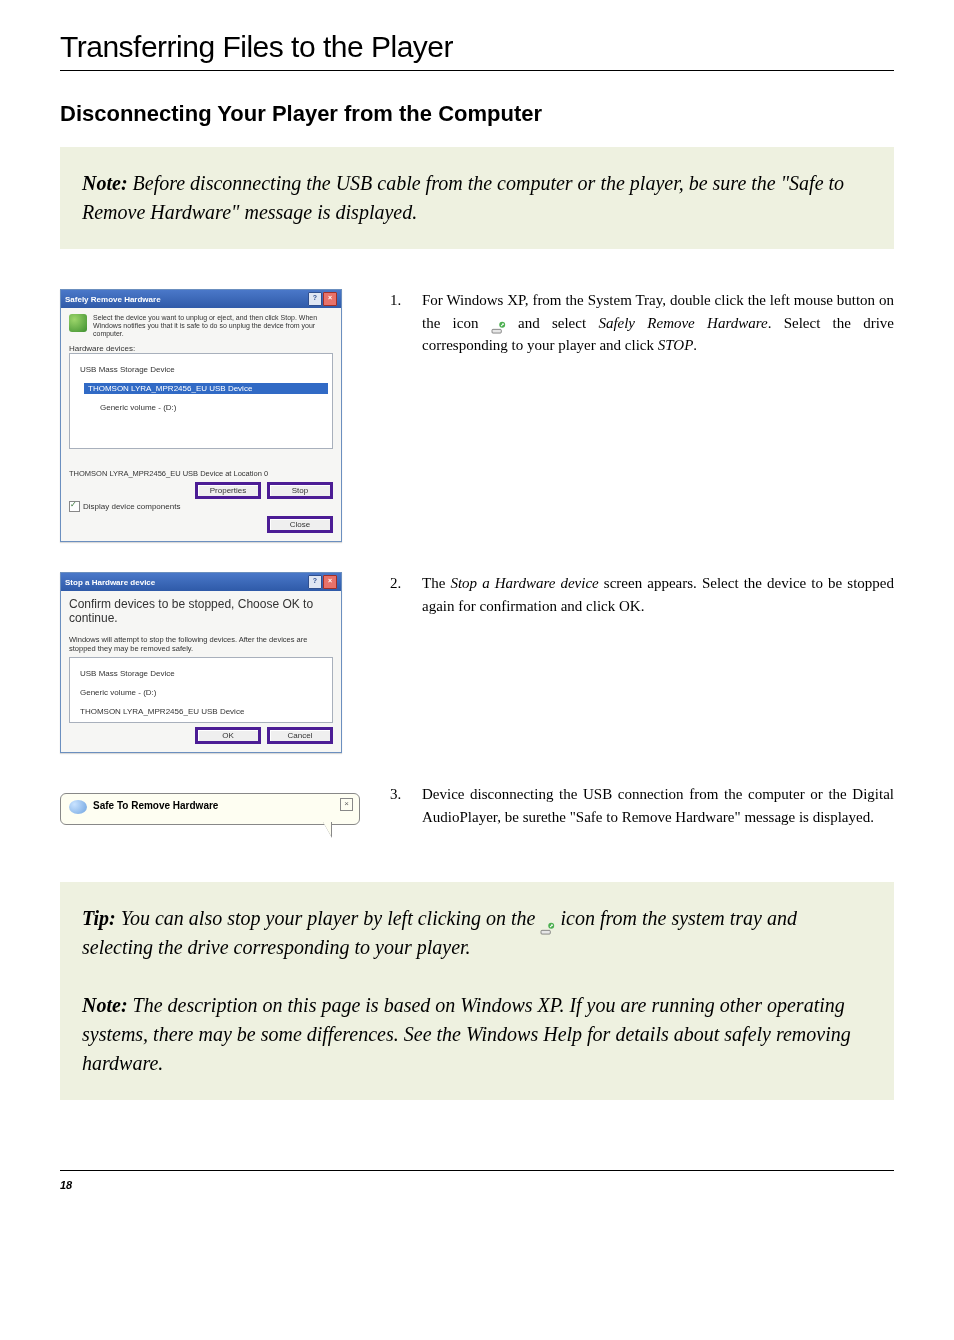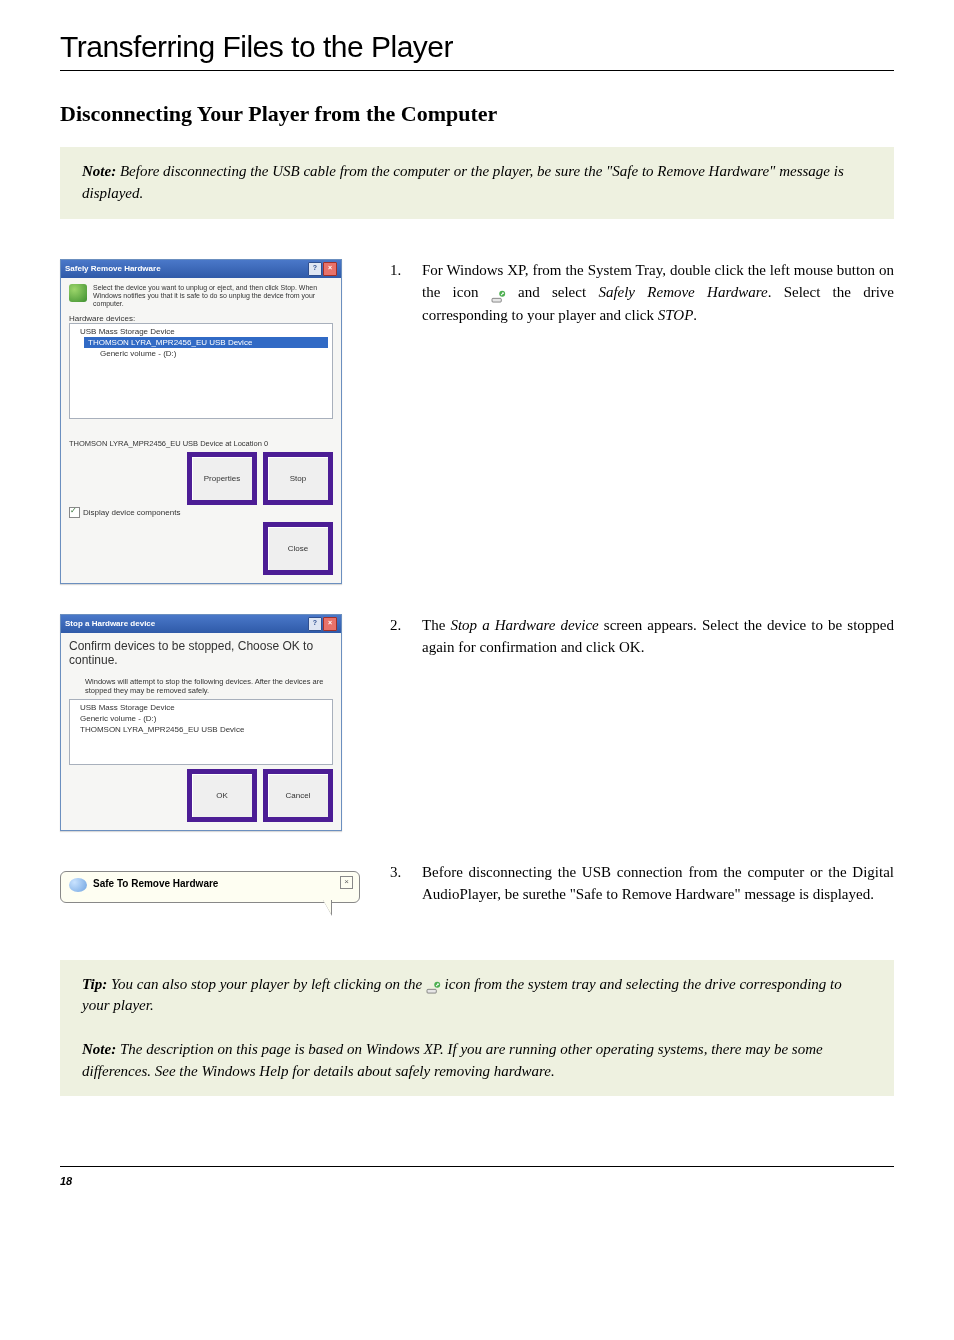--- a/index.html
+++ b/index.html
@@ -21,33 +21,33 @@
     color: #000000;
     letter-spacing: -0.5px;
     margin: 0 0 6px 0;
   }
   hr.top-rule {
     border: none;
     border-top: 1.5px solid #000;
     margin: 0 0 30px 0;
   }
   .section-title {
-    font-family: Liberation Serif, serif;
+    font-family: Liberation Sans, sans-serif;
     font-weight: 900;
     font-size: 22px;
     color: #000;
     margin: 0 0 20px 0;
     letter-spacing: 0px;
   }
   .callout {
     background: #eef1e0;
-    padding: 14px 22px;
+    padding: 22px 22px;
     margin: 0 0 40px 0;
     font-family: Georgia, serif;
-    font-size: 15px;
+    font-size: 20px;
     line-height: 1.45;
     color: #000;
   }
   .callout .label {
     font-weight: bold;
     font-style: italic;
   }
   .callout .body {
     font-style: italic;
   }
@@ -139,29 +139,29 @@
     overflow: hidden;
   }
   .dev-list-sm {
     border: 1px solid #a8b0bc;
     background: #fff;
     height: 60px;
     padding: 2px 4px;
     margin-bottom: 4px;
     overflow: hidden;
   }
-  .dev-item { padding: 1px 0 1px 6px; white-space:nowrap;}
+  .dev-item { padding: 1px 0 1px 6px; white-space:nowrap;margin-top:8px;}
   .dev-item.sel { background: #316ac5; color:#fff; padding-left:4px; margin-left:10px;}
   .dev-item.l2 { margin-left:20px;}
   .xp-btnrow {
     display: flex; justify-content: flex-end; gap: 6px; margin-top: 4px;
   }
   .xp-btn {
-    border: 5px solid #4c1d95; background:#efefef;
-    font-size: 8px; padding: 17px 10px; min-width:40px;
+    border: 3px solid #4c1d95; background:#efefef;
+    font-size: 8px; padding: 1px 10px; min-width:40px;
     text-align:center;
     box-shadow: inset 1px 1px 0 #fff;
   }
   .chk-row { margin-top:2px; font-size:8px; display:flex; align-items:center; gap:3px;}
   .chk { width:9px; height:9px; border:1px solid #888; background:#fff; display:inline-block; position:relative;}
   .chk.checked::after { content:"✓"; position:absolute; font-size:8px; left:0; top:-2px; color:#2f6f2f;}
 
   
   .balloon-wrap {
     position: relative;
@@ -290,21 +290,21 @@
       <div class="xp-dialog" style="width:280px;">
         <div class="xp-title">
           <span>Stop a Hardware device</span>
           <div class="winbtns">
             <div class="winbtn">?</div>
             <div class="winbtn close">×</div>
           </div>
         </div>
         <div class="xp-body">
           <div style="font-size:12px; margin-bottom:10px;">Confirm devices to be stopped, Choose OK to continue.</div>
-          <div style="font-size:7.5px; margin-bottom:4px;margin-left:16px;">Windows will attempt to stop the following devices. After the devices are stopped they may be removed safely.</div>
+          <div style="font-size:7.5px; margin-bottom:4px;">Windows will attempt to stop the following devices. After the devices are stopped they may be removed safely.</div>
           <div class="dev-list-sm">
             <div class="dev-item">USB Mass Storage Device</div>
             <div class="dev-item">Generic volume - (D:)</div>
             <div class="dev-item">THOMSON LYRA_MPR2456_EU USB Device</div>
           </div>
           <div class="xp-btnrow">
             <div class="xp-btn">OK</div>
             <div class="xp-btn">Cancel</div>
           </div>
         </div>
@@ -328,21 +328,21 @@
             <span>Safe To Remove Hardware</span>
           </div>
           <div class="balloon-tail-border"></div>
           <div class="balloon-tail"></div>
         </div>
       </div>
     </div>
     <div class="step-right">
       <div class="step-num">3.</div>
       <div class="step-text">
-        <span>Before disconnecting the USB connection from the computer or the Digital AudioPlayer, be surethe "Safe to Remove Hardware" message is displayed.</span>
+        <span>Device disconnecting the USB connection from the computer or the Digital AudioPlayer, be surethe "Safe to Remove Hardware" message is displayed.</span>
       </div>
     </div>
   </div>
 
   <div class="spacer-block"></div>
 
   <div class="callout">
     <span class="label">Tip:</span><span class="body"><span> You can also stop your player by left clicking on the </span><span class="tray-icon"><svg viewBox="0 0 16 14">
             <rect x="1" y="9" width="10" height="4" rx="1" fill="#e6e6e6" stroke="#666" stroke-width="0.8"></rect>
             <circle cx="12" cy="4" r="3.2" fill="#4caf50"></circle>

